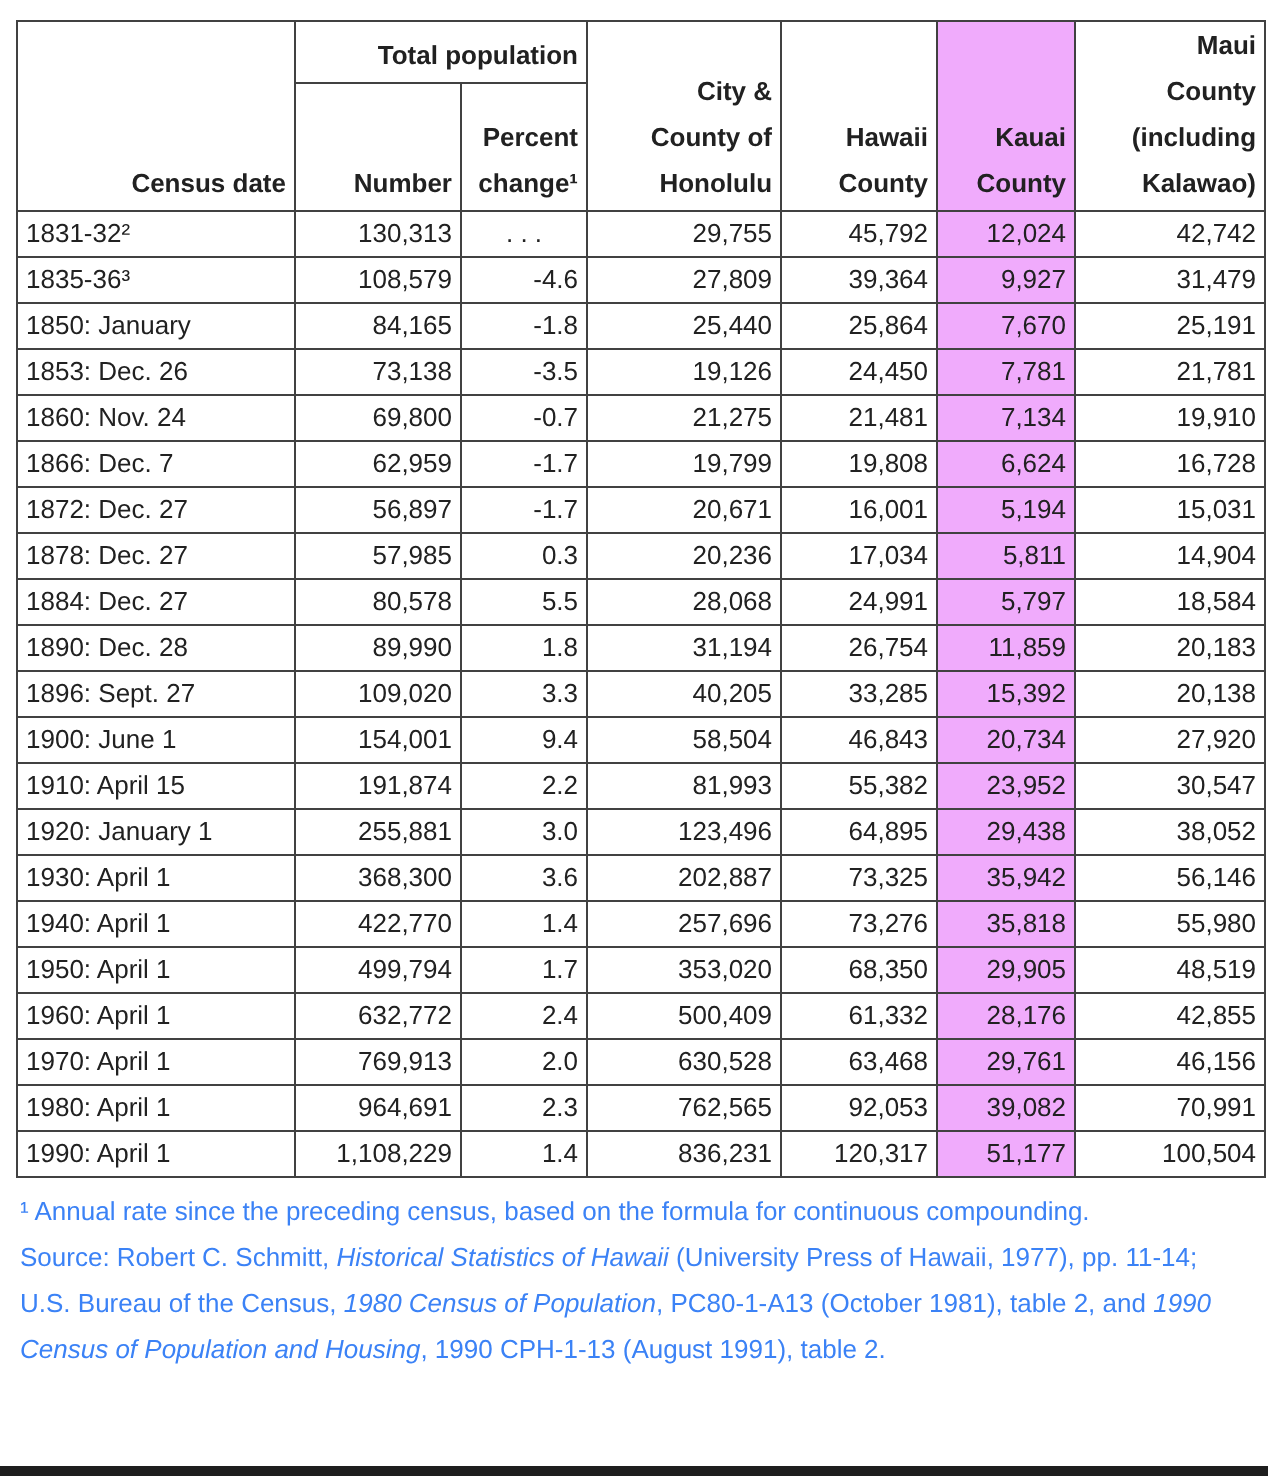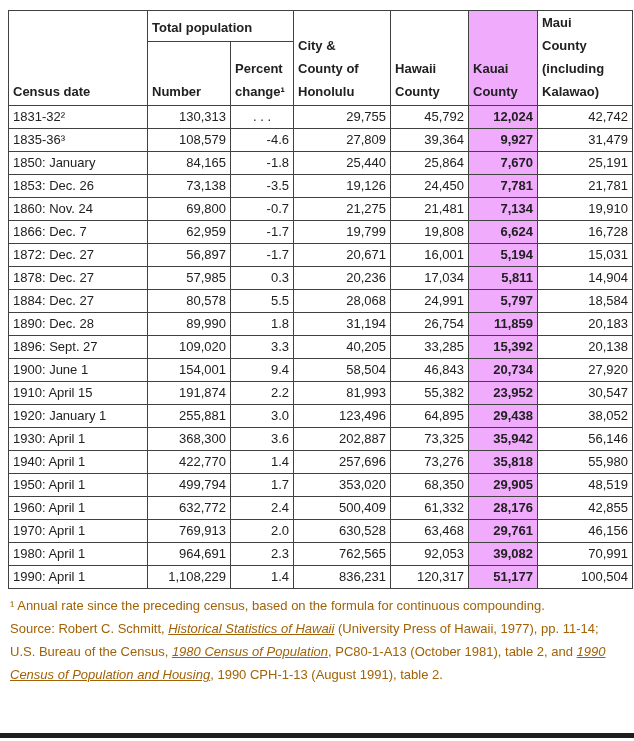--- a/index.html
+++ b/index.html
@@ -18,44 +18,44 @@
     width: 624px;
   }
   .census th, .census td {
     border: 1px solid #414141;
     color: #212121;
     font-size: 13px;
     padding: 0 4px;
     overflow: hidden;
   }
   .census th {
-    text-align: left;
+    text-align: right;
     vertical-align: bottom;
     white-space: pre-line;
     line-height: 23px;
     padding-bottom: 2px;
     font-weight: bold;
   }
   .census thead tr.hr1 { height: 30px; }
   .census thead tr.hr2 { height: 63px; }
   .census td { line-height: 22px; white-space: nowrap; }
   .census td.num { text-align: right; }
   .census td.ctr { text-align: center; }
   .hl { background: #f0abfc; }
-  td.hl { font-weight: bold; }
+  td.hl { font-weight: normal; }
 
   .notes {
     margin: 5px 2px 0 2px;
     width: 616px;
     font-size: 13px;
-    color: #a16207;
+    color: #3b82f6;
     line-height: 23px;
   }
   .notes p { margin: 0; }
-  .notes i { font-style: italic; text-decoration: underline; }
+  .notes i { font-style: italic; }
 
   .bottom-bar {
     position: absolute;
     left: 0; top: 733px;
     width: 634px; height: 5px;
     background: #1e1e1e;
   }
 </style>
 </head>
 <body>

